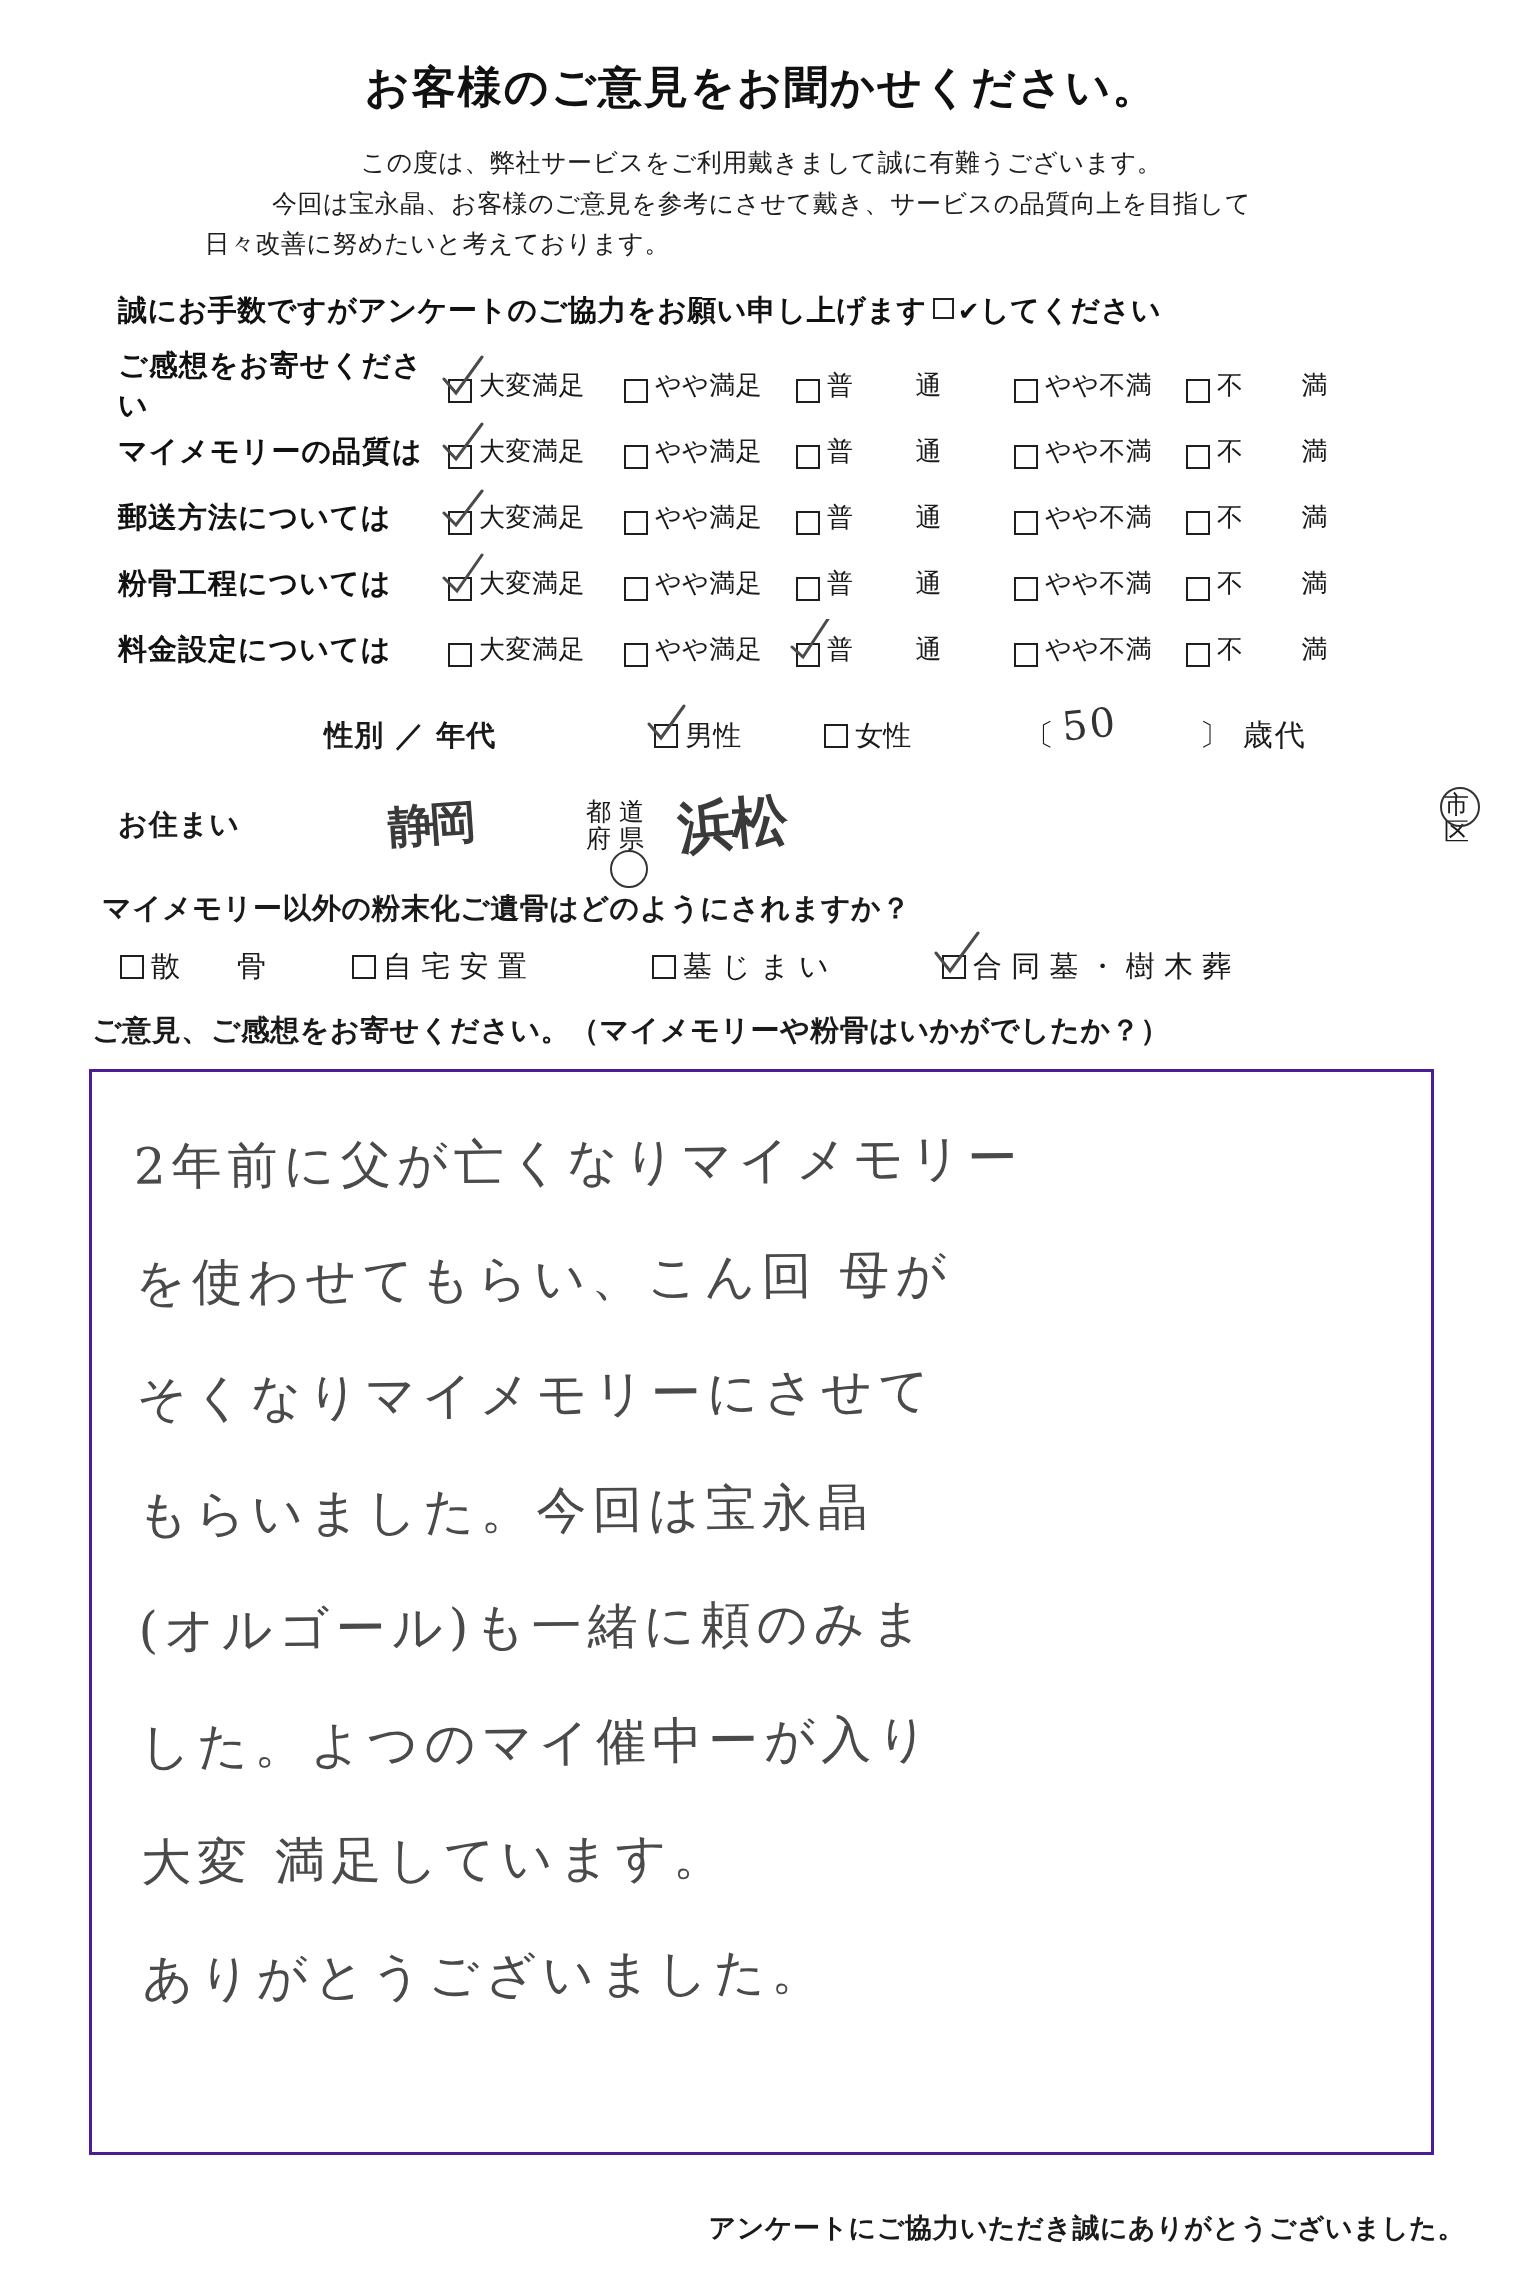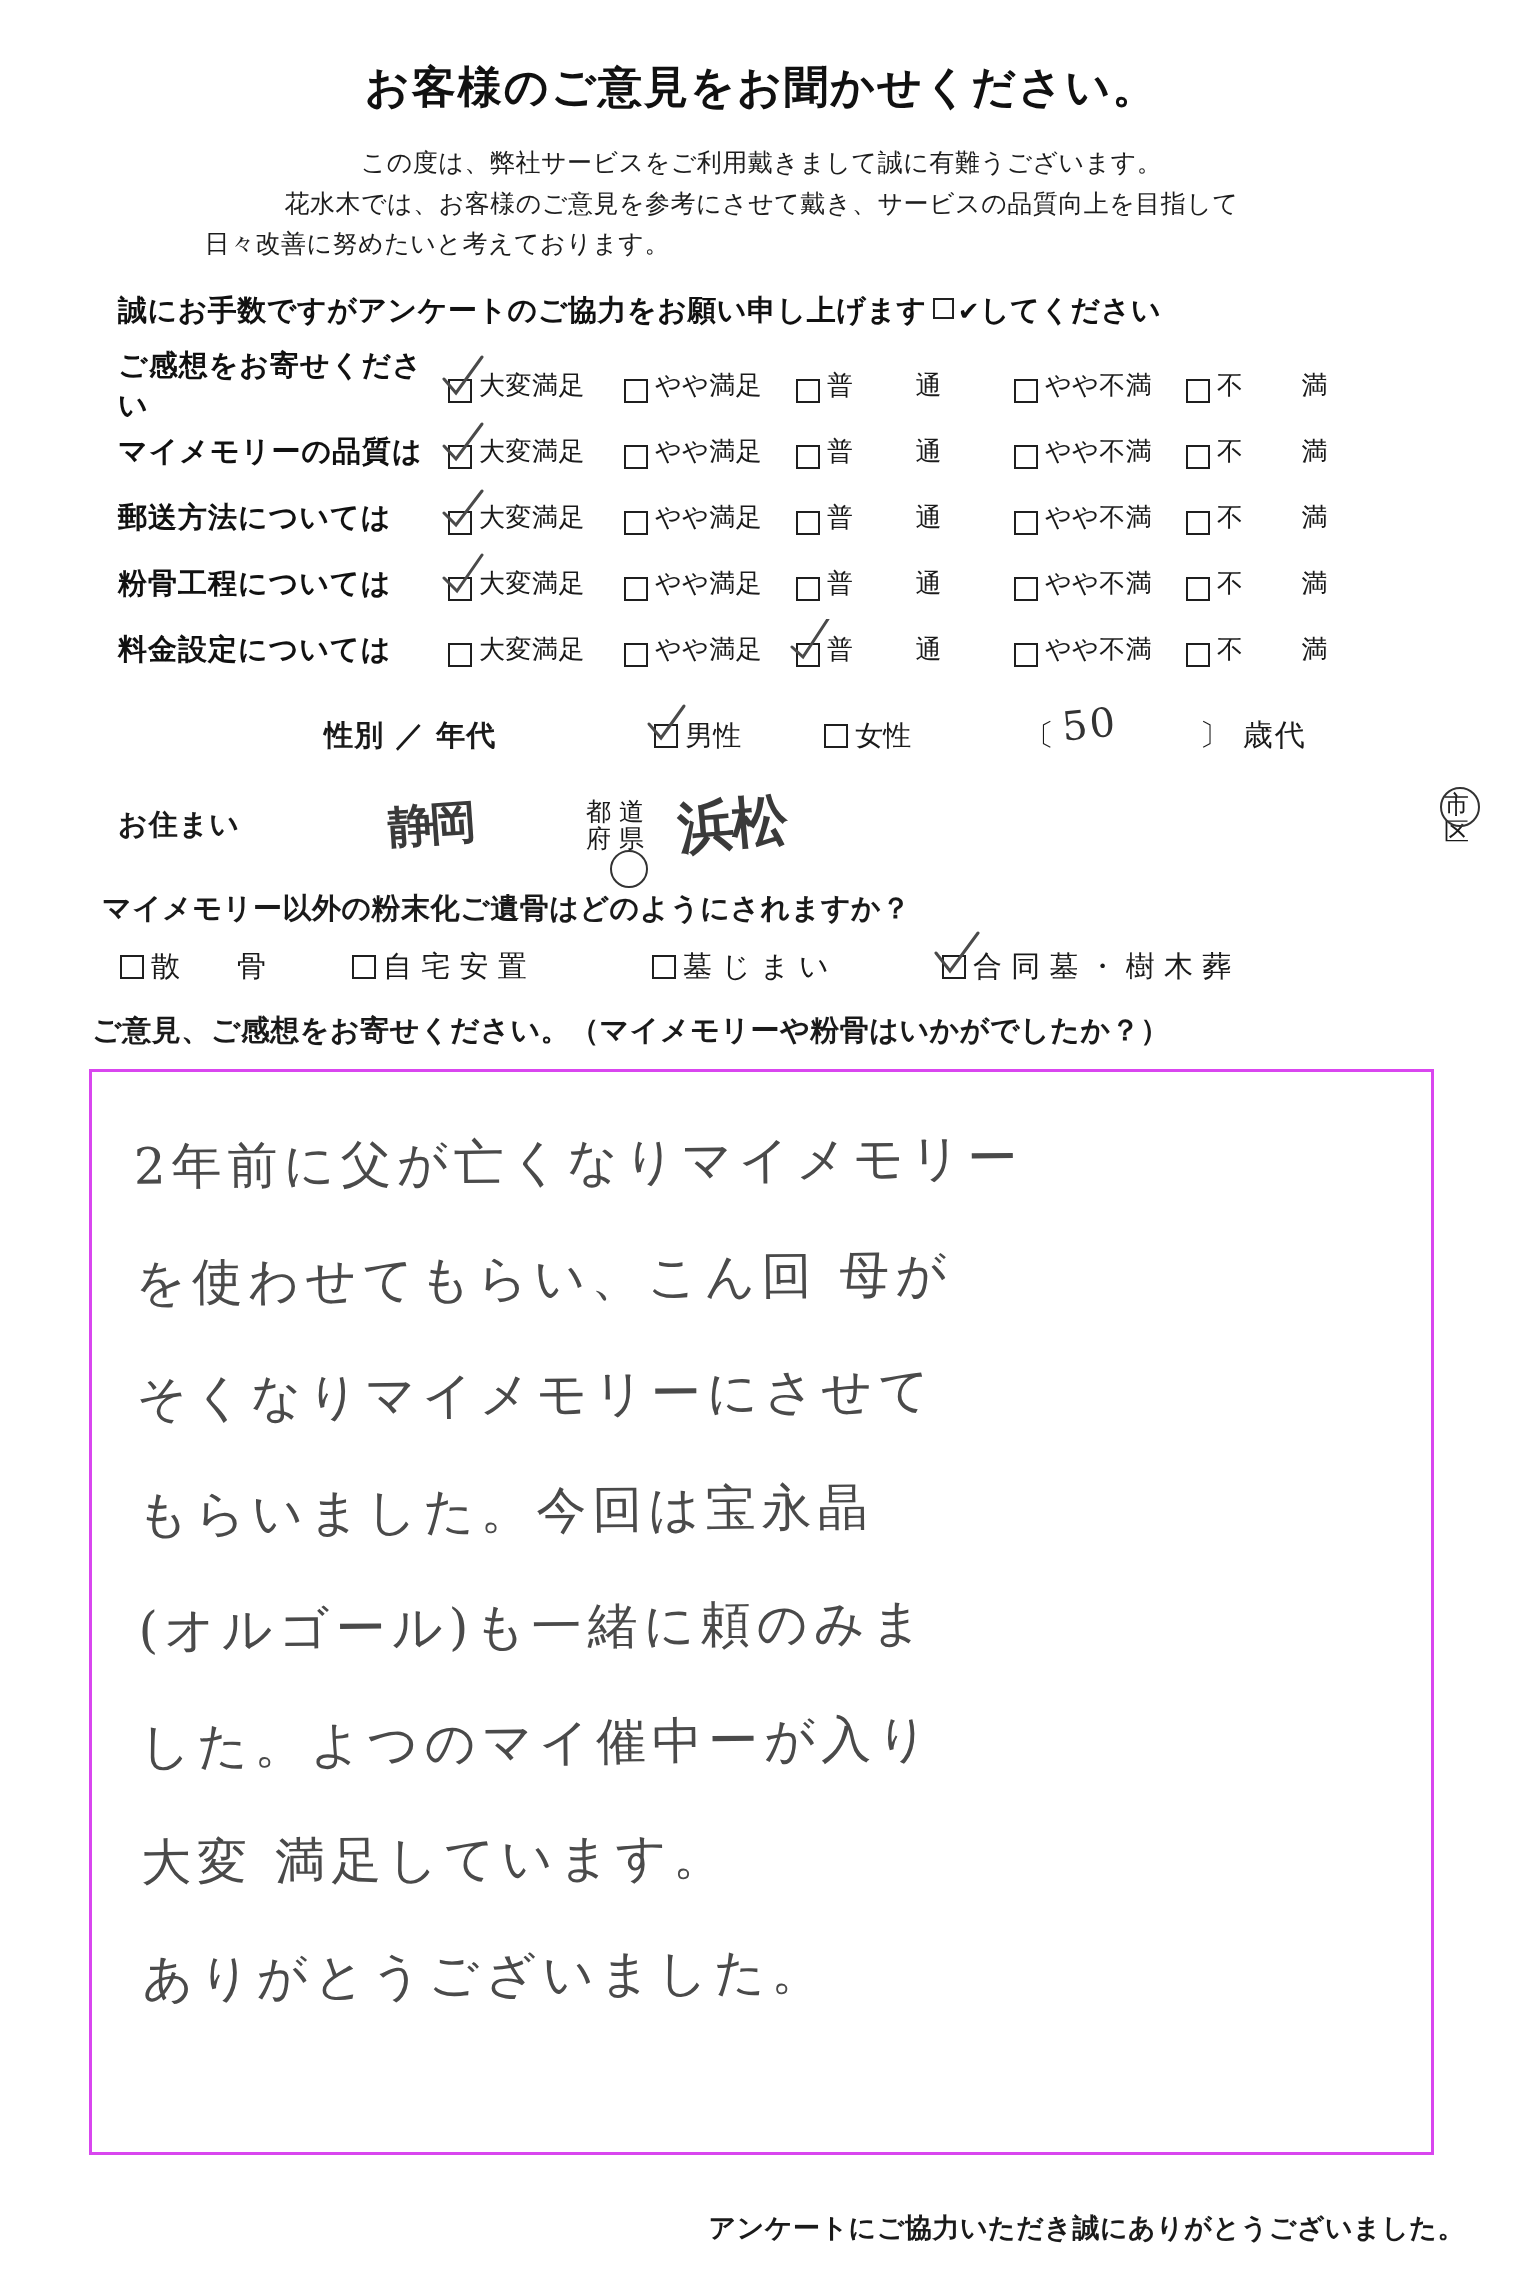--- a/index.html
+++ b/index.html
@@ -239,21 +239,21 @@
   .comment-q {
     margin: 24px 0 0 82px;
     font-size: 29px;
     font-weight: 600;
     letter-spacing: 0.5px;
   }
   .comment-box {
     margin: 18px auto 0 auto;
     width: 1345px;
     height: 1086px;
-    border: 3px solid #d946ef;
+    border: 3px solid #4c1d95;
     position: relative;
     box-sizing: border-box;
     overflow: hidden;
   }
   .handwriting {
     position: absolute;
     left: 46px;
     top: 30px;
     right: 30px;
     font-family: "DejaVu Serif", serif;
@@ -276,21 +276,21 @@
 </head>
 <body>
 
 <div class="sheet">
 
   <div class="title">お客様のご意見をお聞かせください。</div>
 
   <div class="intro-wrap">
     <div class="intro">
       <span class="l1">この度は、弊社サービスをご利用戴きまして誠に有難うございます。</span>
-      <span class="l2">花水木では、お客様のご意見を参考にさせて戴き、サービスの品質向上を目指して</span>
+      <span class="l2">今回は宝永晶、お客様のご意見を参考にさせて戴き、サービスの品質向上を目指して</span>
       <span class="l3">日々改善に努めたいと考えております。</span>
     </div>
   </div>
 
   <div class="request">
     <span>誠にお手数ですがアンケートのご協力をお願い申し上げます</span><span class="small-box"></span><span class="check-mark">✔</span><span>してください</span>
   </div>
 
   <div class="ratings">
 

